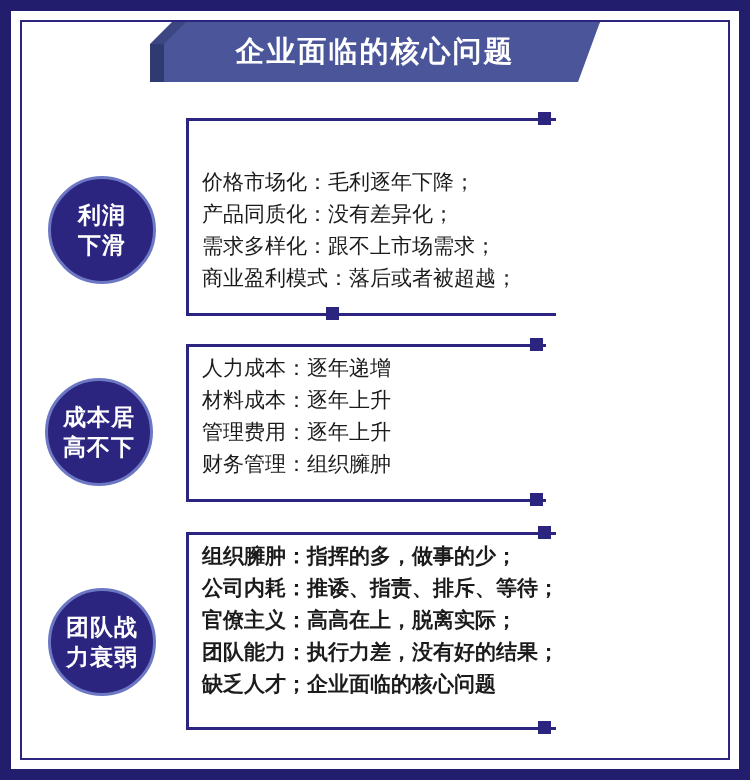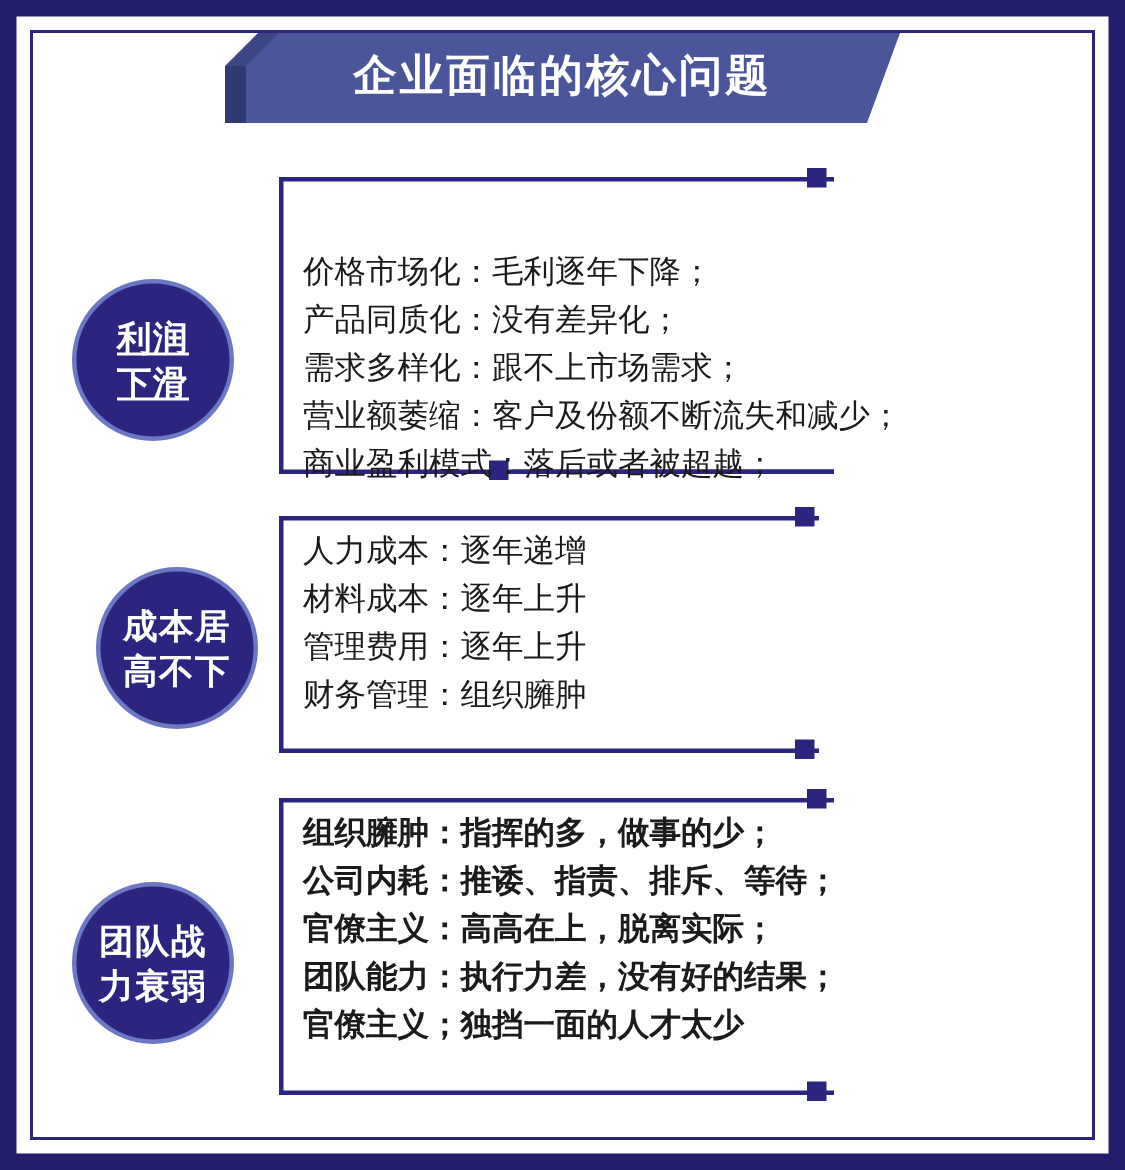--- a/index.html
+++ b/index.html
@@ -114,22 +114,22 @@
     font-size: 21px;
     line-height: 32px;
     white-space: nowrap;
   }
   .items .row {
     display: block;
     height: 32px;
   }
 
   
-  #sec1-badge { left: 48px; top: 186px; text-decoration: underline; }
-  #sec2-badge { left: 64px; top: 378px; }
+  #sec1-badge { left: 48px; top: 176px; }
+  #sec2-badge { left: 45px; top: 378px; }
   #sec3-badge { left: 48px; top: 588px; }
 
   #sec1-items { left: 202px; top: 126px; margin-top: 40px; }
   #sec2-items { left: 202px; top: 352px; }
   #sec3-items { left: 202px; top: 540px; font-weight: bold; }
 </style>
 </head>
 <body>
 
 <div id="poster">
@@ -157,21 +157,20 @@
     <div class="line" style="left:0; top:195px; width:370px; height:3px;"></div>
     <div class="sq" style="left:352px; top:-6px;"></div>
     <div class="sq" style="left:140px; top:189px;"></div>
     <div class="line" style="left:155px; top:195px; width:215px; height:3px;"></div>
   </div>
 
   <div class="items" id="sec1-items">
     <span class="row">价格市场化：毛利逐年下降；</span>
     <span class="row">产品同质化：没有差异化；</span>
     <span class="row">需求多样化：跟不上市场需求；</span>
-    <span class="row">营业额萎缩：客户及份额不断流失和减少；</span>
     <span class="row">商业盈利模式：落后或者被超越；</span>
   </div>
 
   <div class="badge" id="sec2-badge">
     <span>成本居</span>
     <span>高不下</span>
   </div>
 
   <div class="bracket" style="left:186px; top:344px; width:400px; height:158px;">
     <div class="line" style="left:0; top:0; width:360px; height:3px;"></div>
@@ -199,16 +198,16 @@
     <div class="line" style="left:0; top:195px; width:370px; height:3px;"></div>
     <div class="sq" style="left:352px; top:-6px;"></div>
     <div class="sq" style="left:352px; top:189px;"></div>
   </div>
 
   <div class="items" id="sec3-items">
     <span class="row">组织臃肿：指挥的多，做事的少；</span>
     <span class="row">公司内耗：推诿、指责、排斥、等待；</span>
     <span class="row">官僚主义：高高在上，脱离实际；</span>
     <span class="row">团队能力：执行力差，没有好的结果；</span>
-    <span class="row">官僚主义；独挡一面的人才太少</span>
+    <span class="row">缺乏人才；企业面临的核心问题</span>
   </div>
 
 </div>
 
 </body></html>

